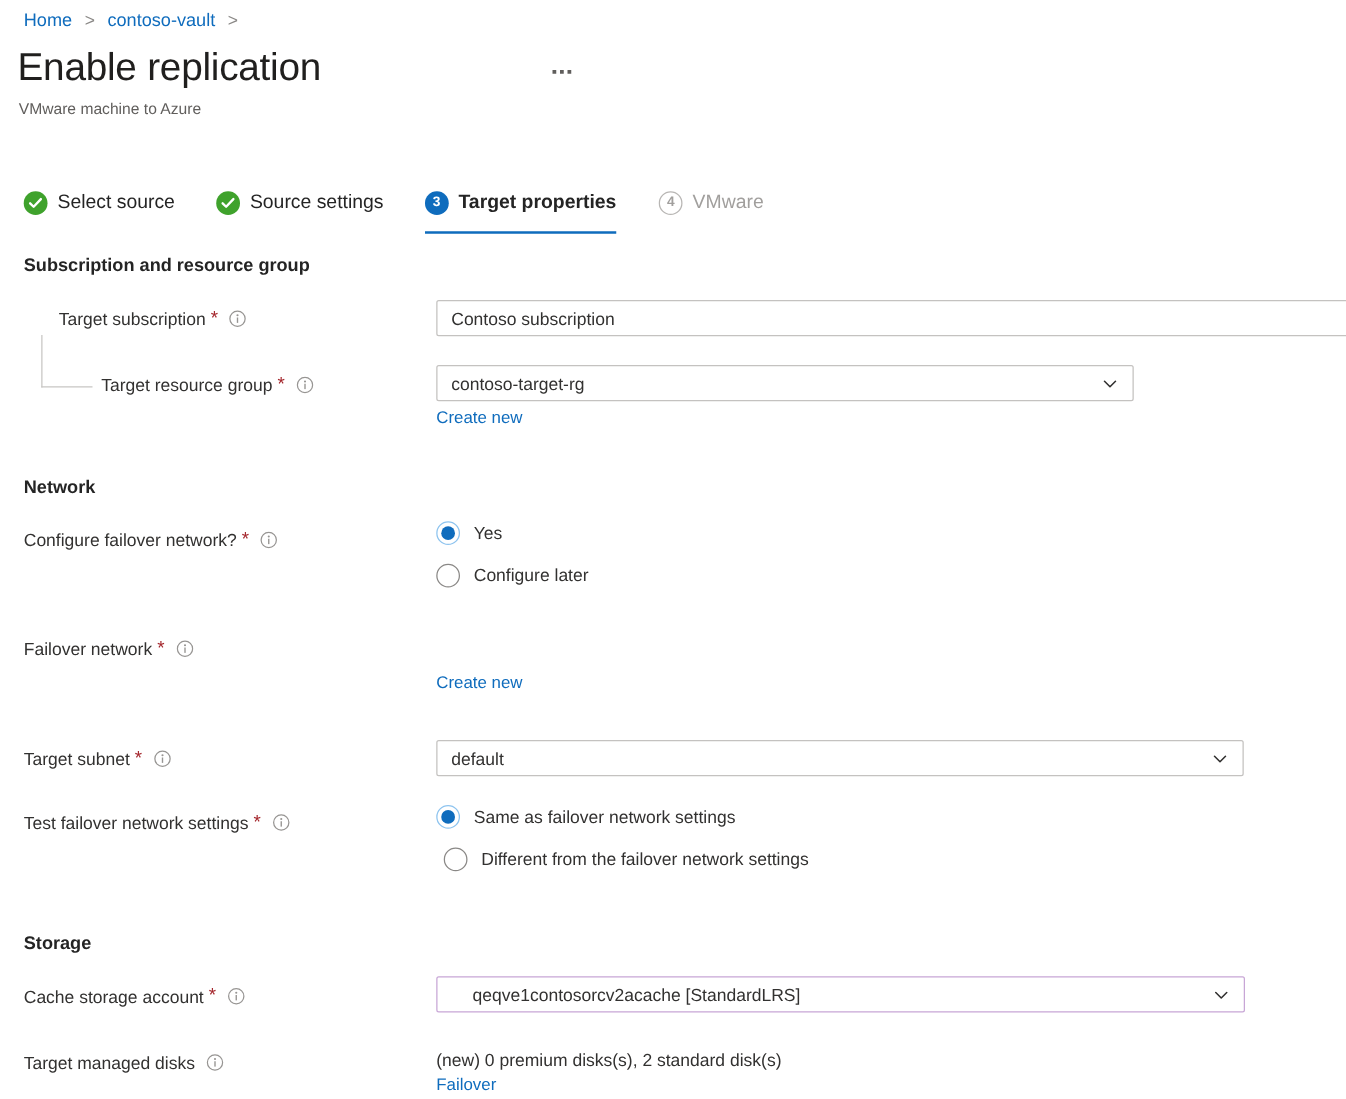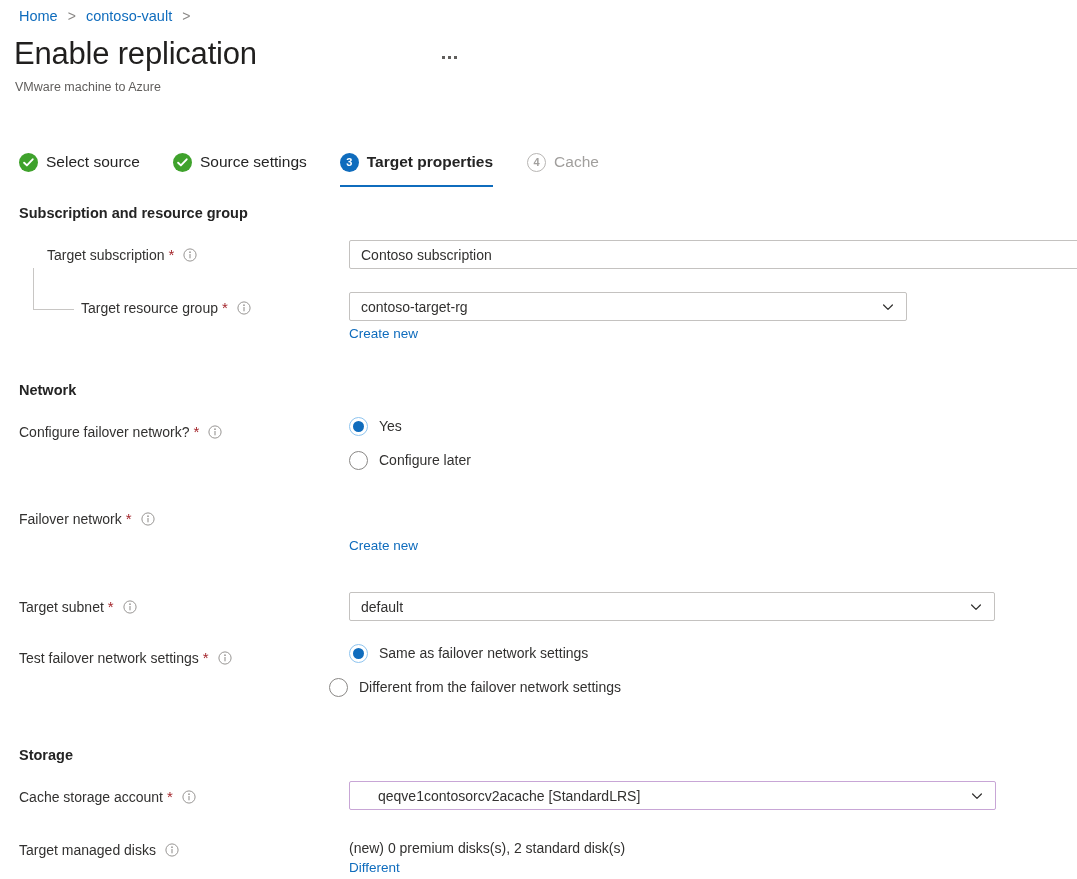--- a/index.html
+++ b/index.html
@@ -216,21 +216,21 @@
     </div>
 
     <div class="step" style="margin-right:34px;">
       <span class="step-badge badge-active">3</span>
       <span class="step-label label-active">Target properties</span>
       <span class="step-underline"></span>
     </div>
 
     <div class="step">
       <span class="step-badge badge-pending">4</span>
-      <span class="step-label label-pending">Cache</span>
+      <span class="step-label label-pending">VMware</span>
     </div>
 
   </div>
 
   <div class="section-head" style="top:205px;">Subscription and resource group</div>
 
   <div class="field-label" style="left:19px; top:245px;margin-left:28px;">
     <span>Target subscription</span>
     <span class="req">*</span>
     <span class="info-icon">
@@ -337,21 +337,21 @@
           <circle cx="7" cy="7" r="6.1" fill="none" stroke="#979593" stroke-width="1"></circle>
           <circle cx="7" cy="4.2" r="0.85" fill="#979593"></circle>
           <rect x="6.45" y="6" width="1.1" height="4.3" fill="#979593"></rect>
         </svg>
     </span>
   </div>
   <div class="radio-row" style="left:349px; top:644px;">
     <span class="radio checked"></span>
     <span class="radio-label">Same as failover network settings</span>
   </div>
-  <div class="radio-row" style="left:329px; top:678px;">
+  <div class="radio-row" style="left:355px; top:678px;">
     <span class="radio"></span>
     <span class="radio-label">Different from the failover network settings</span>
   </div>
 
   <div class="section-head" style="top:747px;">Storage</div>
 
   <div class="field-label" style="left:19px; top:787px;">
     <span>Cache storage account</span>
     <span class="req">*</span>
     <span class="info-icon">
@@ -375,15 +375,15 @@
     <span>Target managed disks</span>
     <span class="info-icon">
       <svg width="14" height="14" viewBox="0 0 14 14">
           <circle cx="7" cy="7" r="6.1" fill="none" stroke="#979593" stroke-width="1"></circle>
           <circle cx="7" cy="4.2" r="0.85" fill="#979593"></circle>
           <rect x="6.45" y="6" width="1.1" height="4.3" fill="#979593"></rect>
         </svg>
     </span>
   </div>
   <div class="static-text" style="left:349px; top:839px;">(new) 0 premium disks(s), 2 standard disk(s)</div>
-  <a class="link" style="left:349px; top:859px;">Different</a>
+  <a class="link" style="left:349px; top:859px;">Failover</a>
 
 </div>
 
 </body></html>

